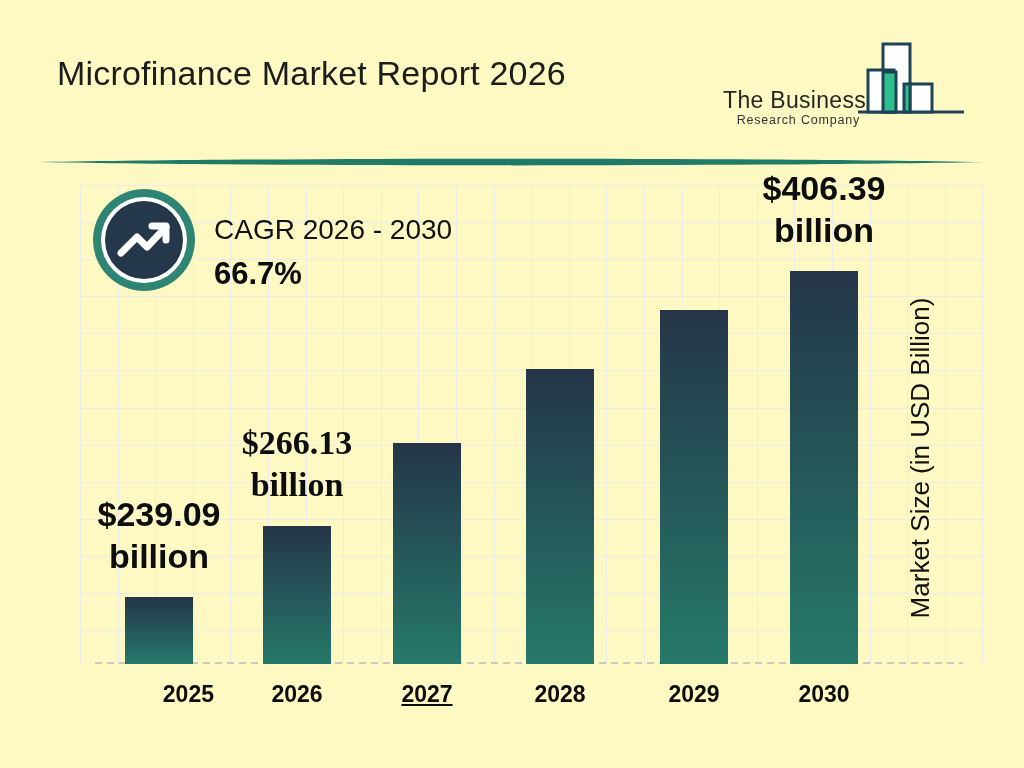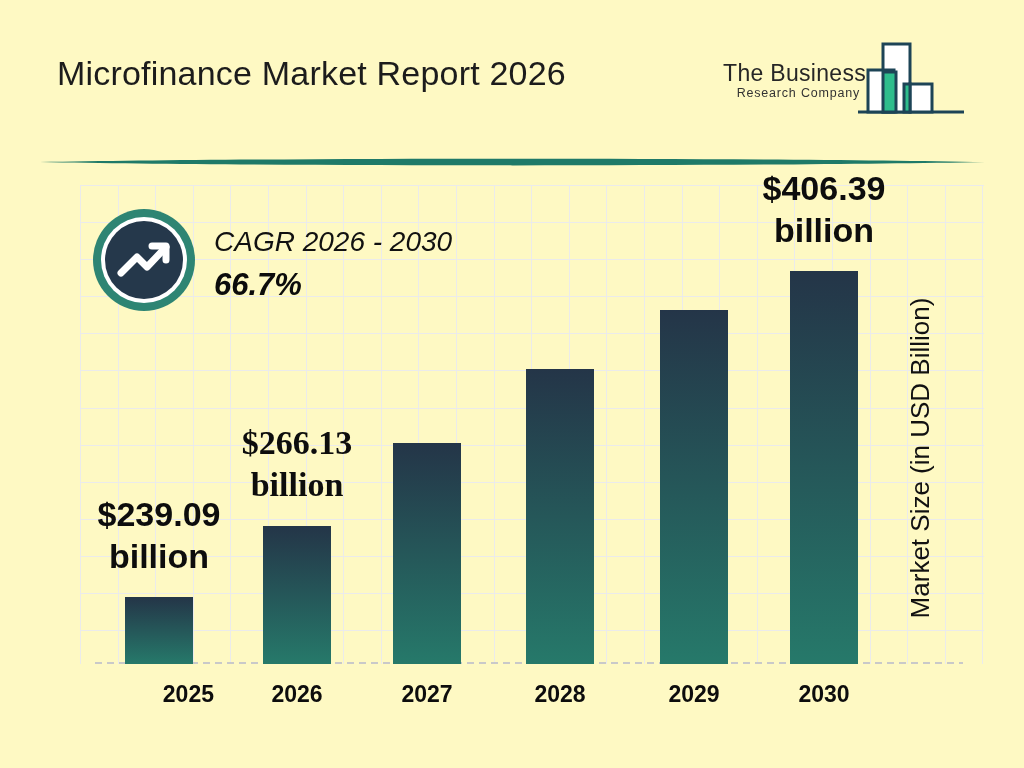--- a/index.html
+++ b/index.html
@@ -17,21 +17,21 @@
   html,body{width:1024px;height:768px;background:#fff;overflow:hidden;}
   body{font-family:"Liberation Sans",sans-serif;color:var(--ink);}
   .stage{position:relative;width:1024px;height:768px;background:#fef9c3;}
 
   
   .page-title{
     position:absolute;left:57px;top:54px;
     font-size:34px;font-weight:400;letter-spacing:0.2px;color:#1c1c1c;
   }
   .logo{position:absolute;left:718px;top:35px;display:flex;align-items:flex-start;}
-  .logo-text{width:148px;margin-top:26px;text-align:right;line-height:1.05;}
+  .logo-text{width:148px;margin-top:53px;text-align:right;line-height:1.05;}
   .logo-name{display:block;font-size:23px;font-weight:400;letter-spacing:0.3px;color:#262626;}
   .logo-subtitle{display:block;font-size:12.5px;font-weight:400;letter-spacing:0.8px;color:#333;margin-top:2px;margin-right:6px;}
   .logo-glyph{margin-left:-8px;}
 
   .divider{position:absolute;left:40px;top:157px;width:945px;height:10px;}
 
   
   .grid{
     position:absolute;left:80px;top:185px;width:904px;height:479px;
     background-image:
@@ -54,21 +54,21 @@
     position:absolute;top:681px;width:110px;text-align:center;
     font-size:23px;font-weight:700;color:#0d0d0d;
   }
   .y-axis-title{
     position:absolute;left:738px;top:443px;width:364px;height:30px;
     transform:rotate(-90deg);
     font-size:26px;font-weight:400;color:#111;text-align:center;white-space:nowrap;
   }
 
   
-  .cagr{position:absolute;left:92px;top:208px;display:flex;align-items:center;font-style:italic;}
+  .cagr{position:absolute;left:92px;top:188px;display:flex;align-items:flex-end;}
   .cagr-badge{width:104px;height:104px;flex:0 0 auto;}
   .cagr-text{margin-left:18px;margin-top:8px;}
   .cagr-label{font-size:28px;font-weight:400;color:#111;line-height:1.2;}
   .cagr-value{font-size:31px;font-weight:700;color:#0c0c0c;margin-top:9px;}
 </style>
 </head>
 <body>
 
 <div class="stage">
 
@@ -117,21 +117,21 @@
         <div>billion</div>
       </div>
       <div class="x-label" style="left: 104px; text-align: right;">2025</div>
       <div class="bar" style="left: 263px; top: 526px; height: 138px;"></div>
       <div class="val-label" style="left: 187px; top: 422px; font-family: Liberation Serif, serif;">
         <div>$266.13</div>
         <div>billion</div>
       </div>
       <div class="x-label" style="left: 242px;">2026</div>
       <div class="bar" style="left: 393px; top: 443px; height: 221px;"></div>
-      <div class="x-label" style="left: 372px;">2027</div>
+      <div class="x-label" style="left: 372px; text-decoration: underline;">2027</div>
       <div class="bar" style="left: 526px; top: 369px; height: 295px;"></div>
       <div class="x-label" style="left: 505px;">2028</div>
       <div class="bar" style="left: 660px; top: 310px; height: 354px;"></div>
       <div class="x-label" style="left: 639px;">2029</div>
       <div class="bar" style="left: 790px; top: 271px; height: 393px;"></div>
       <div class="val-label" style="left: 714px; top: 167px;">
         <div>$406.39</div>
         <div>billion</div>
       </div>
       <div class="x-label" style="left: 769px;">2030</div>

